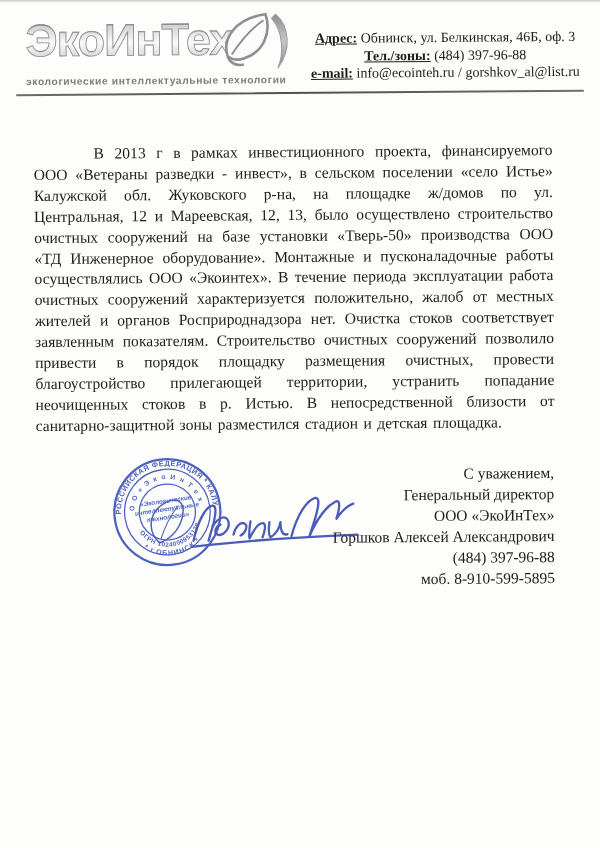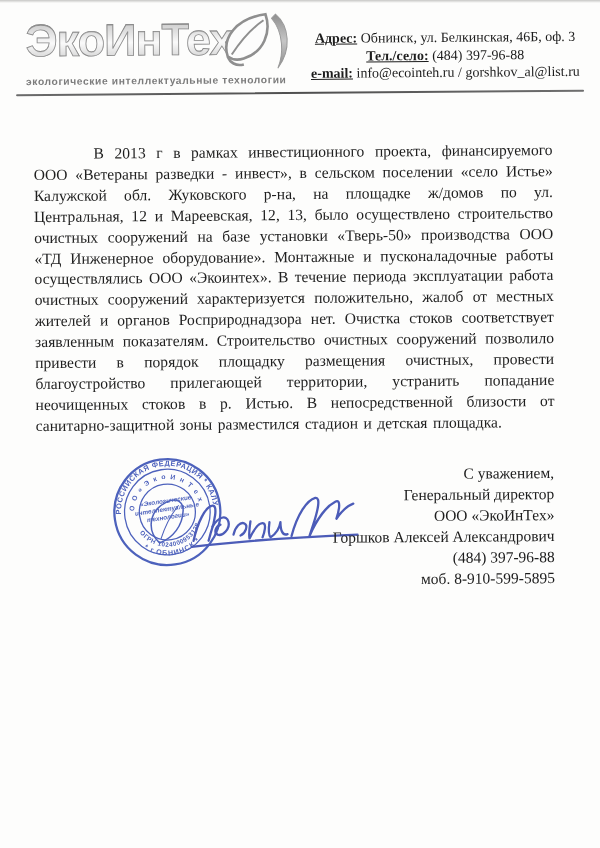--- a/index.html
+++ b/index.html
@@ -132,21 +132,21 @@
       </div>
       <div class="tagline">экологические интеллектуальные технологии</div>
     </div>
 
     <div class="contact">
       <div>
         <span class="lbl">Адрес:</span>
         <span>Обнинск, ул. Белкинская, 46Б, оф. 3</span>
       </div>
       <div>
-        <span class="lbl">Тел./село:</span>
+        <span class="lbl">Тел./зоны:</span>
         <span>(484) 397-96-88</span>
       </div>
       <div>
         <span class="lbl">e-mail:</span>
         <span>info@ecointeh.ru / gorshkov_al@list.ru</span>
       </div>
     </div>
   </div>
 
   <div class="header-divider"></div>

